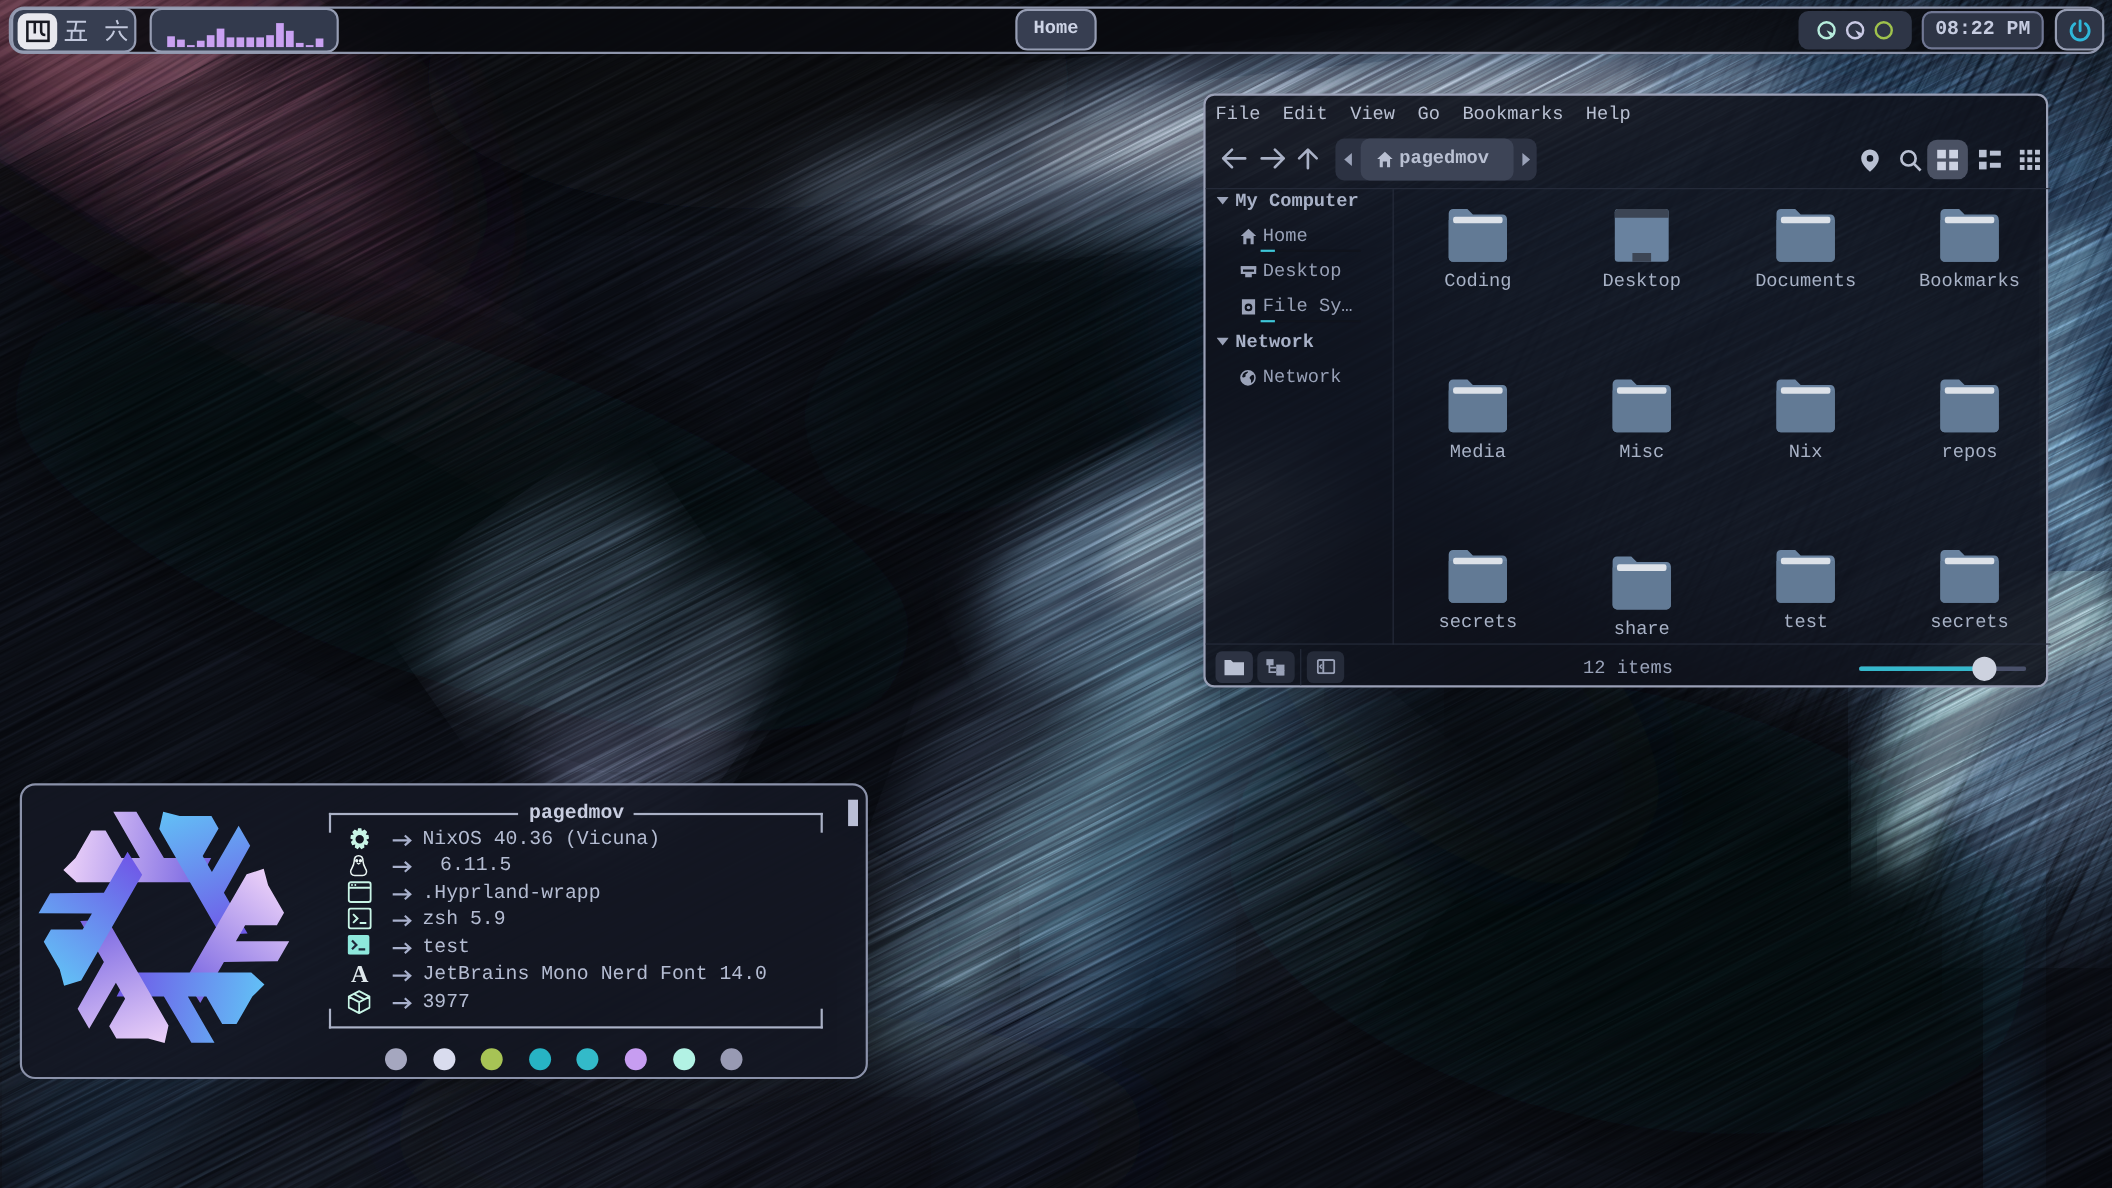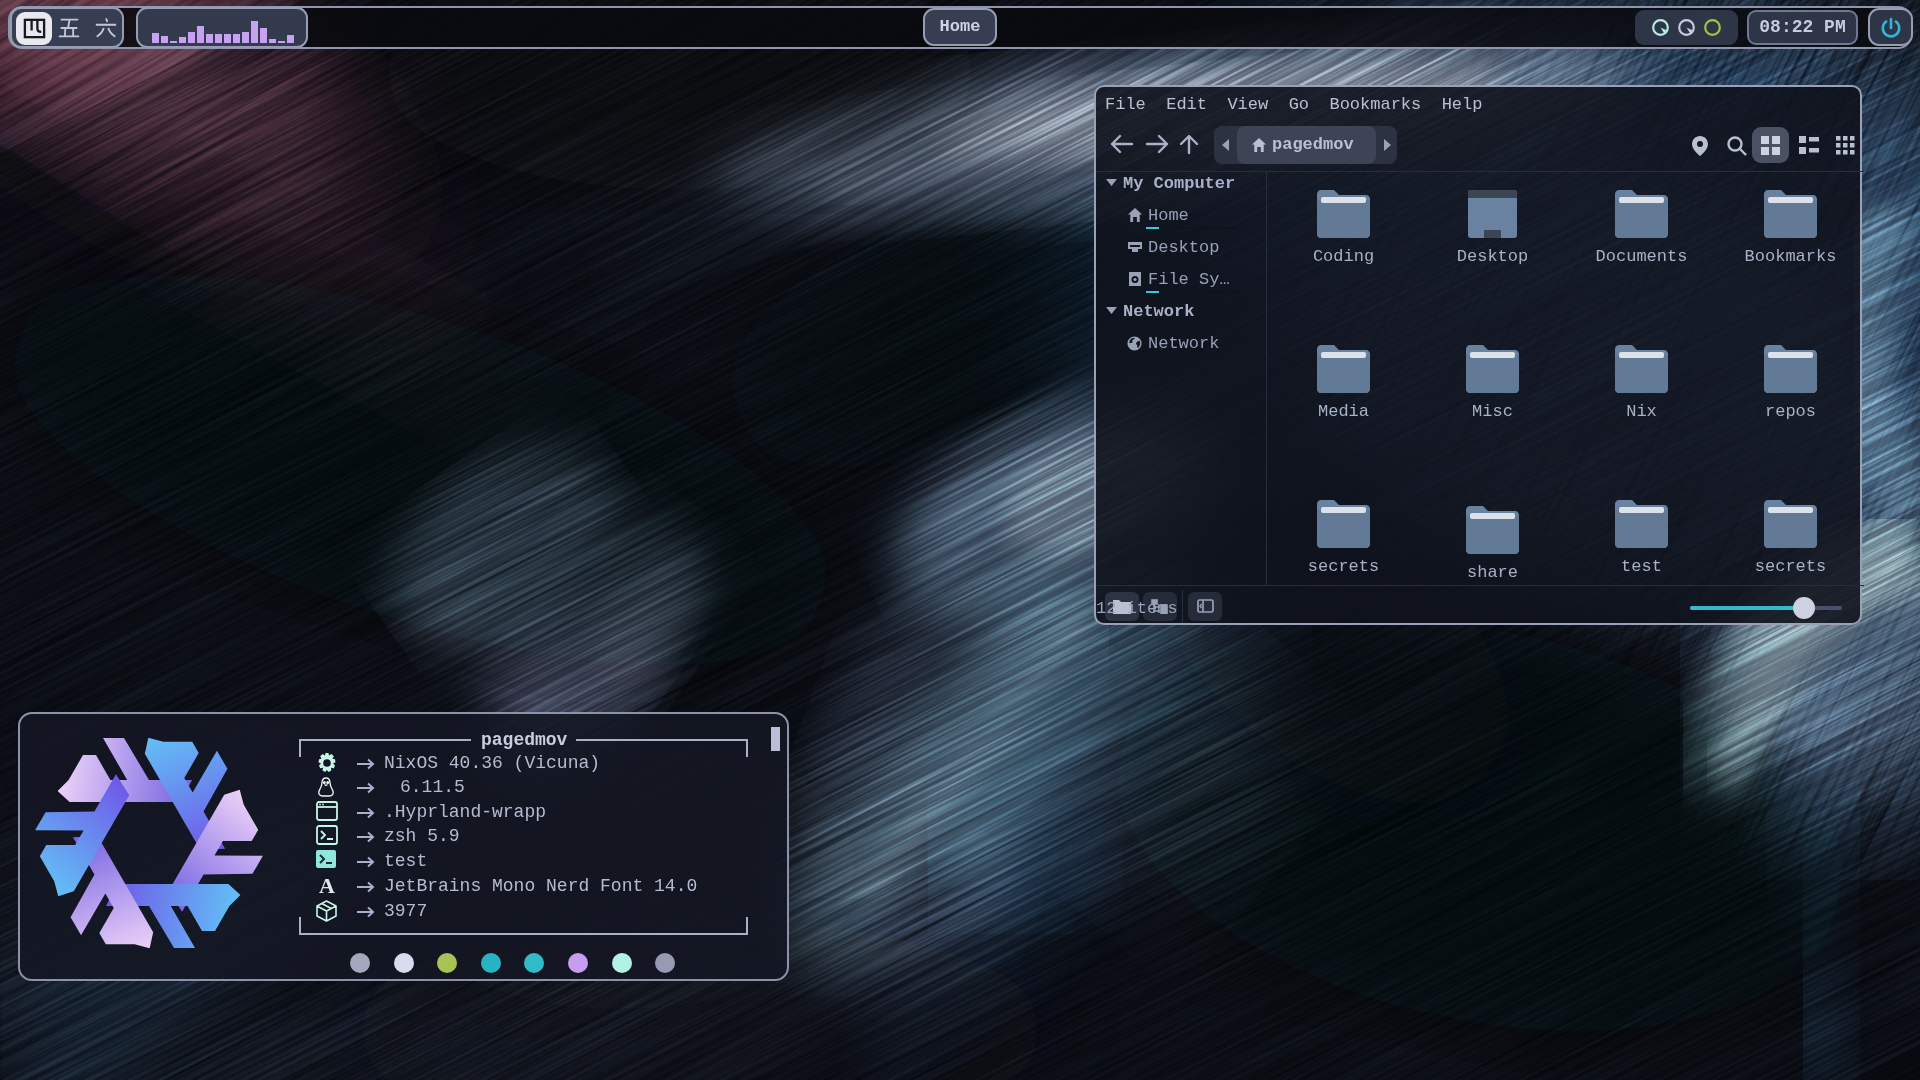--- a/index.html
+++ b/index.html
@@ -23,21 +23,21 @@
 #pathact{position:absolute;left:23px;top:0;width:139px;height:38px;background:#3d4456;border-radius:8px}
 #pathtxt{position:absolute;left:58px;top:0;width:100px;line-height:38px;font-size:17px;font-weight:bold;color:#b9c0d2}
 #viewbtn{position:absolute;left:656px;top:40px;width:37px;height:36px;background:#4a5163;border-radius:9px}
 .sidetxt{position:absolute;font-size:17px;color:#97a0b6;white-space:pre}
 .sidehdr{font-weight:bold;color:#a8b1c7}
 .cell{position:absolute;width:149px;text-align:center;font-size:17px;color:#a8b2c6}
 .cell svg{display:block;margin:0 auto}
 .cell .lbl{margin-top:7px}
 #stat{position:absolute;left:0;top:499px;width:100%;height:39px}
 .sbtn{position:absolute;top:6px;width:34px;height:29px;background:#2d3343;border-radius:6px}
-#items{position:absolute;left:0;top:0;width:768px;line-height:46px;font-size:17px;color:#9aa3b9}
+#items{position:absolute;left:0;top:0;width:768px;text-align:center;line-height:46px;font-size:17px;color:#9aa3b9}
 
 #fetch{position:absolute;left:18px;top:712px;width:771px;height:269px;background:rgba(20,23,36,.90);border:2px solid #8b92aa;border-radius:14px;color:#b4bcd2}
 #fetch .row{position:absolute;height:25px;font-size:18px;line-height:25px;white-space:pre}
 .brk{position:absolute;border:0 solid #aab1c6}
 #ftitle{position:absolute;font-size:18px;font-weight:bold;color:#c8cde0;background:transparent}
 .dot{position:absolute;width:20px;height:20px;border-radius:50%}
 #cursor{position:absolute;left:751px;top:13px;width:9px;height:24px;background:#b9bed5}
 .ico{position:absolute}
 </style></head>
 <body>

